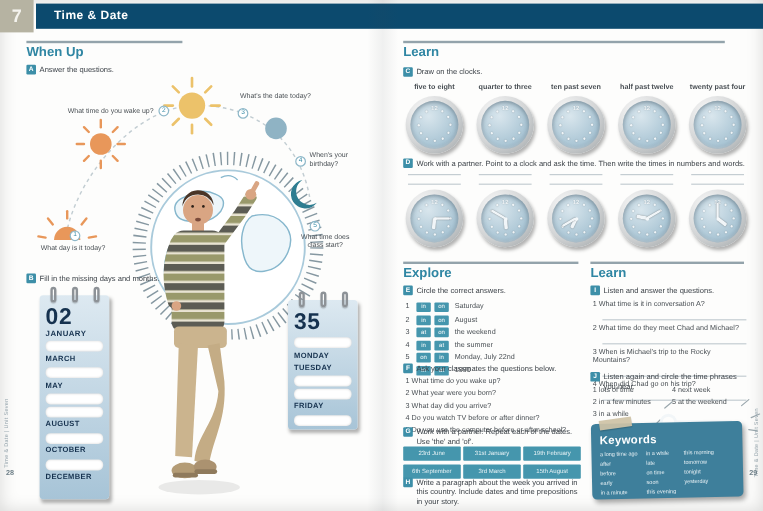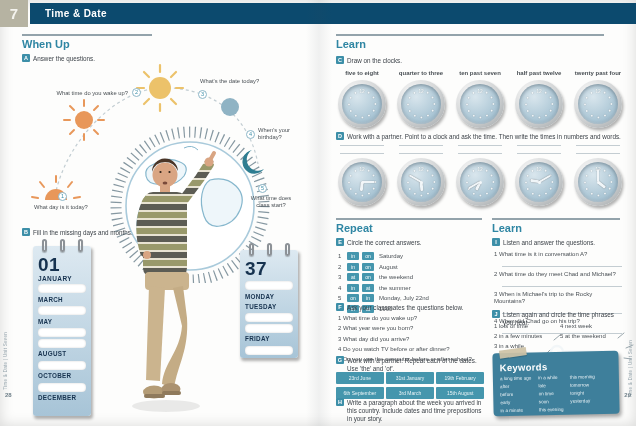--- a/index.html
+++ b/index.html
@@ -218,40 +218,40 @@
 
   <div class="abs exline" style="left:22px;top:228px;width:140px;">
     <span class="exbadge">B</span>
     <span class="extext">Fill in the missing days and months.</span>
   </div>
 
   <div class="calendar" style="left:33px;top:246px;width:58px;height:170px;">
     <span class="ring" style="left:15%;"></span>
     <span class="ring" style="left:46%;"></span>
     <span class="ring" style="left:77%;"></span>
-    <div class="cal-big">01</div>
+    <div class="cal-big">02</div>
     <div class="cal-first">JANUARY</div>
     <div class="cal-blank"></div>
     <div class="cal-label">MARCH</div>
     <div class="cal-blank"></div>
     <div class="cal-label">MAY</div>
     <div class="cal-blank"></div>
     <div class="cal-blank"></div>
     <div class="cal-label">AUGUST</div>
     <div class="cal-blank"></div>
     <div class="cal-label">OCTOBER</div>
     <div class="cal-blank"></div>
     <div class="cal-label">DECEMBER</div>
   </div>
 
   <div class="calendar" style="left:240px;top:250px;width:58px;height:108px;">
     <span class="ring" style="left:15%;"></span>
     <span class="ring" style="left:46%;"></span>
     <span class="ring" style="left:77%;"></span>
-    <div class="cal-big">37</div>
+    <div class="cal-big">35</div>
     <div class="cal-blank" style="margin-top:3px;"></div>
     <div class="cal-label">MONDAY</div>
     <div class="cal-label">TUESDAY</div>
     <div class="cal-blank"></div>
     <div class="cal-blank"></div>
     <div class="cal-label">FRIDAY</div>
     <div class="cal-blank"></div>
   </div>
 
   <div class="margin-vtext" style="left:3px;top:332px;">Time &amp; Date | Unit Seven</div>
@@ -457,21 +457,21 @@
         <span class="tick" style="transform: rotate(300deg) translate(0px, -13px);"></span>
         <span class="tick" style="transform: rotate(330deg) translate(0px, -13px);"></span>
         <span class="twelve">12</span>
         <div class="hand hand-hour" style="transform: rotate(128deg);"></div>
         <div class="hand hand-minute" style="transform: rotate(0deg);"></div>
         <div class="clock-cap"></div>
       </div>
     </div>
 
   <div class="abs rule" style="left:336px;top:218px;width:146px;"></div>
-  <div class="abs sec-head" style="left:336px;top:222px;">Repeat</div>
+  <div class="abs sec-head" style="left:336px;top:222px;">Explore</div>
   <div class="abs exline" style="left:336px;top:238px;width:146px;">
     <span class="exbadge">E</span>
     <span class="extext">Circle the correct answers.</span>
   </div>
   <div class="abs" style="left:338px;top:252px;width:146px;">
     <div class="e-row">
       <span class="e-num">1</span>
       <span class="prep-chip">in</span>
       <span class="prep-chip">on</span>
       <span class="e-text">Saturday</span>

